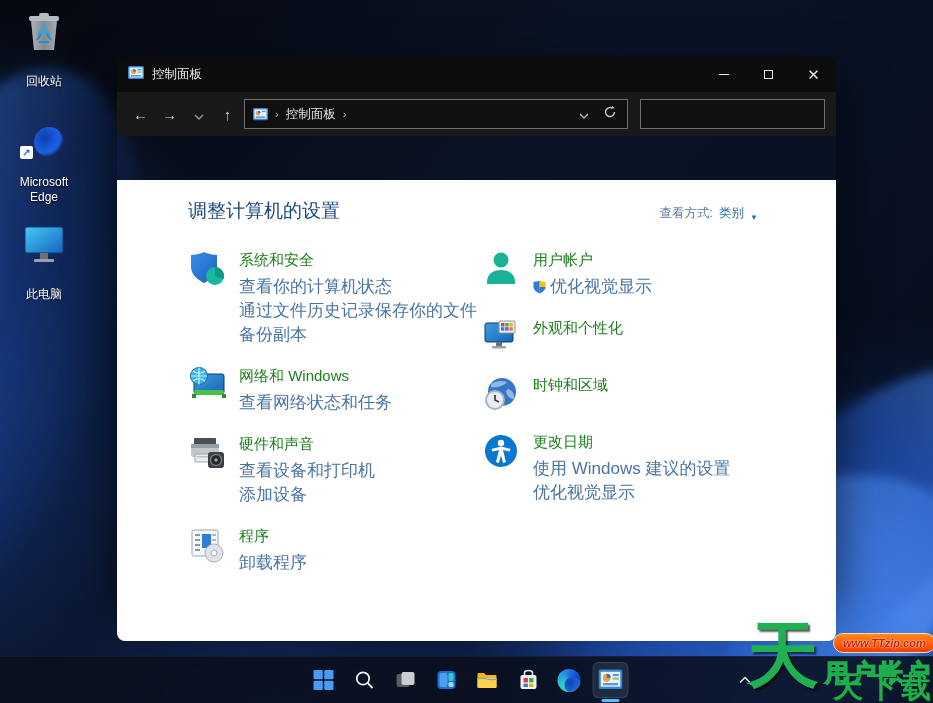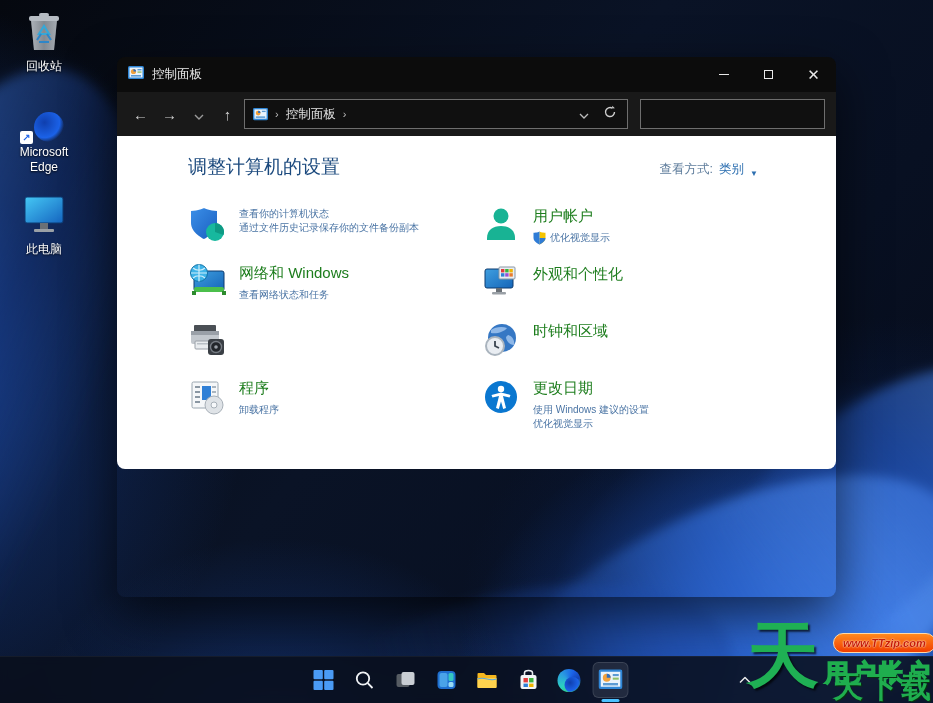--- a/index.html
+++ b/index.html
@@ -23,21 +23,21 @@
         background:linear-gradient(90deg, transparent 25%, rgba(40,95,205,.5) 70%, rgba(70,130,235,.55) 92%); }
   .p3 { width:300px; height:700px; left:-170px; top:60px; transform:rotate(14deg);
         background:linear-gradient(100deg, rgba(64,128,238,.5) 8%, rgba(26,64,150,.35) 45%, transparent 75%); }
   .p4 { width:500px; height:230px; left:240px; top:600px; transform:rotate(-16deg);
         background:linear-gradient(90deg, transparent 30%, rgba(30,75,170,.45) 80%); }
 
   
   .desk-icons { position:absolute; left:4px; top:8px; width:80px; display:flex;
                 flex-direction:column; align-items:center; }
   .desk-item { width:78px; display:flex; flex-direction:column; align-items:center; cursor:pointer; }
-  .desk-item .dlabel { margin-top:3px; font-size:12px; color:#fff; text-align:center; line-height:1.25;
+  .desk-item .dlabel { margin-top:18px; font-size:12px; color:#fff; text-align:center; line-height:1.25;
                        text-shadow:0 1px 2px rgba(0,0,0,.9); }
   .di-gap1 { margin-bottom:24px; } .di-gap2 { margin-bottom:18px; }
   .edge-wrap { position:relative; width:44px; height:44px; }
   .edge-ball { width:44px; height:44px; border-radius:50%;
      background:conic-gradient(from 150deg, #35c75a, #2bd0c0 22%, #2a9de0 45%, #1b62e8 65%, #1443b5 80%, #35c75a);
      position:relative; overflow:hidden; }
   .edge-ball::after { content:""; position:absolute; left:12px; top:14px; width:30px; height:30px;
      border-radius:50%; background:radial-gradient(circle at 35% 35%, #0f3fae 0%, #1b62e8 55%, transparent 72%); }
   .shortcut-arrow { position:absolute; left:-2px; bottom:-2px; width:13px; height:13px; background:#fff;
      border-radius:2px; display:flex; align-items:center; justify-content:center;
@@ -65,33 +65,33 @@
   .addr-box .crumb-sep { color:#bdbdbd; font-size:11px; margin:0 7px; }
   .addr-box .crumb { color:#e6e6e6; font-size:12.5px; cursor:pointer; }
   .addr-right { margin-left:auto; display:flex; align-items:center; gap:14px; padding-right:10px; }
   .search-box { position:absolute; left:523px; top:7px; width:185px; height:30px;
                 background:#101010; border:1px solid #6e6e6e; display:flex; align-items:center; }
   .search-input { flex:1; background:transparent; border:none; outline:none; color:#e6e6e6;
                   font-size:12.5px; padding:0 6px; height:100%; font-family:inherit; }
   .caret { width:1px; height:16px; background:#dcdcdc; margin-left:6px; }
   .search-box svg { margin-right:9px; }
 
-  .content { height:333px; background:#ffffff; border-radius:0 0 8px 8px; padding:18px 78px 0 71px; }
+  .content { height:461px; background:#ffffff; border-radius:0 0 8px 8px; padding:18px 78px 0 71px;margin-top:44px; }
   .content-head { display:flex; justify-content:space-between; align-items:baseline; }
   .page-title { font-size:19px; color:#1c4a7e; font-weight:400; }
   .viewby { font-size:12.5px; color:#5f7d9c; display:flex; align-items:flex-end; gap:6px; }
   .viewby .vb-link { color:#2d6fb0; cursor:pointer; }
   .vb-caret { font-size:8px; color:#2d6fb0; }
 
   .cat-grid { display:grid; grid-template-columns:294px 1fr; margin-top:26px; }
   .cat-item { display:flex; gap:13px; margin-bottom:19px; }
   .cat-icon { width:38px; height:38px; flex:0 0 38px; cursor:pointer; }
   .cat-text { padding-top:1px; }
   .cat-title { font-size:15px; color:#1d7d1d; line-height:1.25; cursor:pointer; margin-bottom:5px; }
-  .cat-link { font-size:10px; color:#4a74a4; line-height:1.42; cursor:pointer; display:flex; align-items:center; gap:4px; }
+  .cat-link { font-size:17px; color:#4a74a4; line-height:1.42; cursor:pointer; display:flex; align-items:center; gap:4px; }
 
   
   .taskbar { position:absolute; left:0; bottom:0; width:933px; height:47px;
              background:rgba(9,15,29,.88); border-top:1px solid rgba(255,255,255,.05);
              backdrop-filter:blur(4px); }
   .tb-center { position:absolute; left:50%; top:0; transform:translateX(-50%); height:100%;
                display:flex; align-items:center; gap:5px; }
   .task-btn { width:36px; height:36px; border-radius:6px; display:flex; align-items:center;
               justify-content:center; cursor:pointer; position:relative; }
   .task-btn.active { background:rgba(255,255,255,.09); border:1px solid rgba(255,255,255,.12); }
@@ -267,20 +267,21 @@
                 <stop offset="0" stop-color="#3a8fe8"></stop>
                     <stop offset="1" stop-color="#1b5fc0"></stop>
                   </linearGradient>
                 </defs>
               <path d="M16 2 C16 2 22 5 29 5 L29 17 C29 27 16 33 16 33 C16 33 3 27 3 17 L3 5 C10 5 16 2 16 2 Z" fill="url(#shld)"></path>
               <circle cx="27" cy="26" r="9" fill="#17b89e"></circle>
               <path d="M27 26 L27 17 A9 9 0 0 1 35.5 29 Z" fill="#0e9a84"></path>
             </svg>
           </span>
           <div class="cat-text">
+            <div class="cat-title">系统和安全</div>
             <div class="cat-link">查看你的计算机状态</div>
             <div class="cat-link">通过文件历史记录保存你的文件备份副本</div>
           </div>
         </div>
 
         <div class="cat-item">
           <span class="cat-icon">
             <svg width="38" height="38" viewBox="0 0 38 38">
               <defs>
                   <linearGradient id="netm" x1="0" y1="0" x2="1" y2="1">
@@ -308,20 +309,25 @@
               <rect x="6" y="4" width="22" height="7" rx="1" fill="#4a4f55"></rect>
               <rect x="3" y="10" width="28" height="13" rx="2" fill="#c3c8ce"></rect>
               <rect x="3" y="10" width="28" height="4" fill="#9aa0a8"></rect>
               <rect x="7" y="20" width="20" height="8" rx="1" fill="#e9ecef" stroke="#9aa0a8"></rect>
               <rect x="9" y="22" width="16" height="1.5" fill="#b9bfc6"></rect>
               <rect x="20" y="18" width="16" height="16" rx="3" fill="#3a3f45"></rect>
               <circle cx="28" cy="26" r="5.5" fill="#22262b" stroke="#777d85" stroke-width="1.4"></circle>
               <circle cx="28" cy="26" r="1.8" fill="#9aa0a8"></circle>
             </svg>
           </span>
+          <div class="cat-text">
+            <div class="cat-title">硬件和声音</div>
+            <div class="cat-link">查看设备和打印机</div>
+            <div class="cat-link">添加设备</div>
+          </div>
         </div>
 
         <div class="cat-item">
           <span class="cat-icon">
             <svg width="38" height="38" viewBox="0 0 38 38">
               <rect x="4" y="4" width="26" height="26" rx="1.5" fill="#f5f7f9" stroke="#9aa6b0"></rect>
               <rect x="7" y="8" width="5" height="2" fill="#8a97a3"></rect>
                 <rect x="7" y="13" width="5" height="2" fill="#8a97a3"></rect>
               <rect x="7" y="18" width="5" height="2" fill="#8a97a3"></rect>
                 <rect x="7" y="23" width="5" height="2" fill="#8a97a3"></rect>

